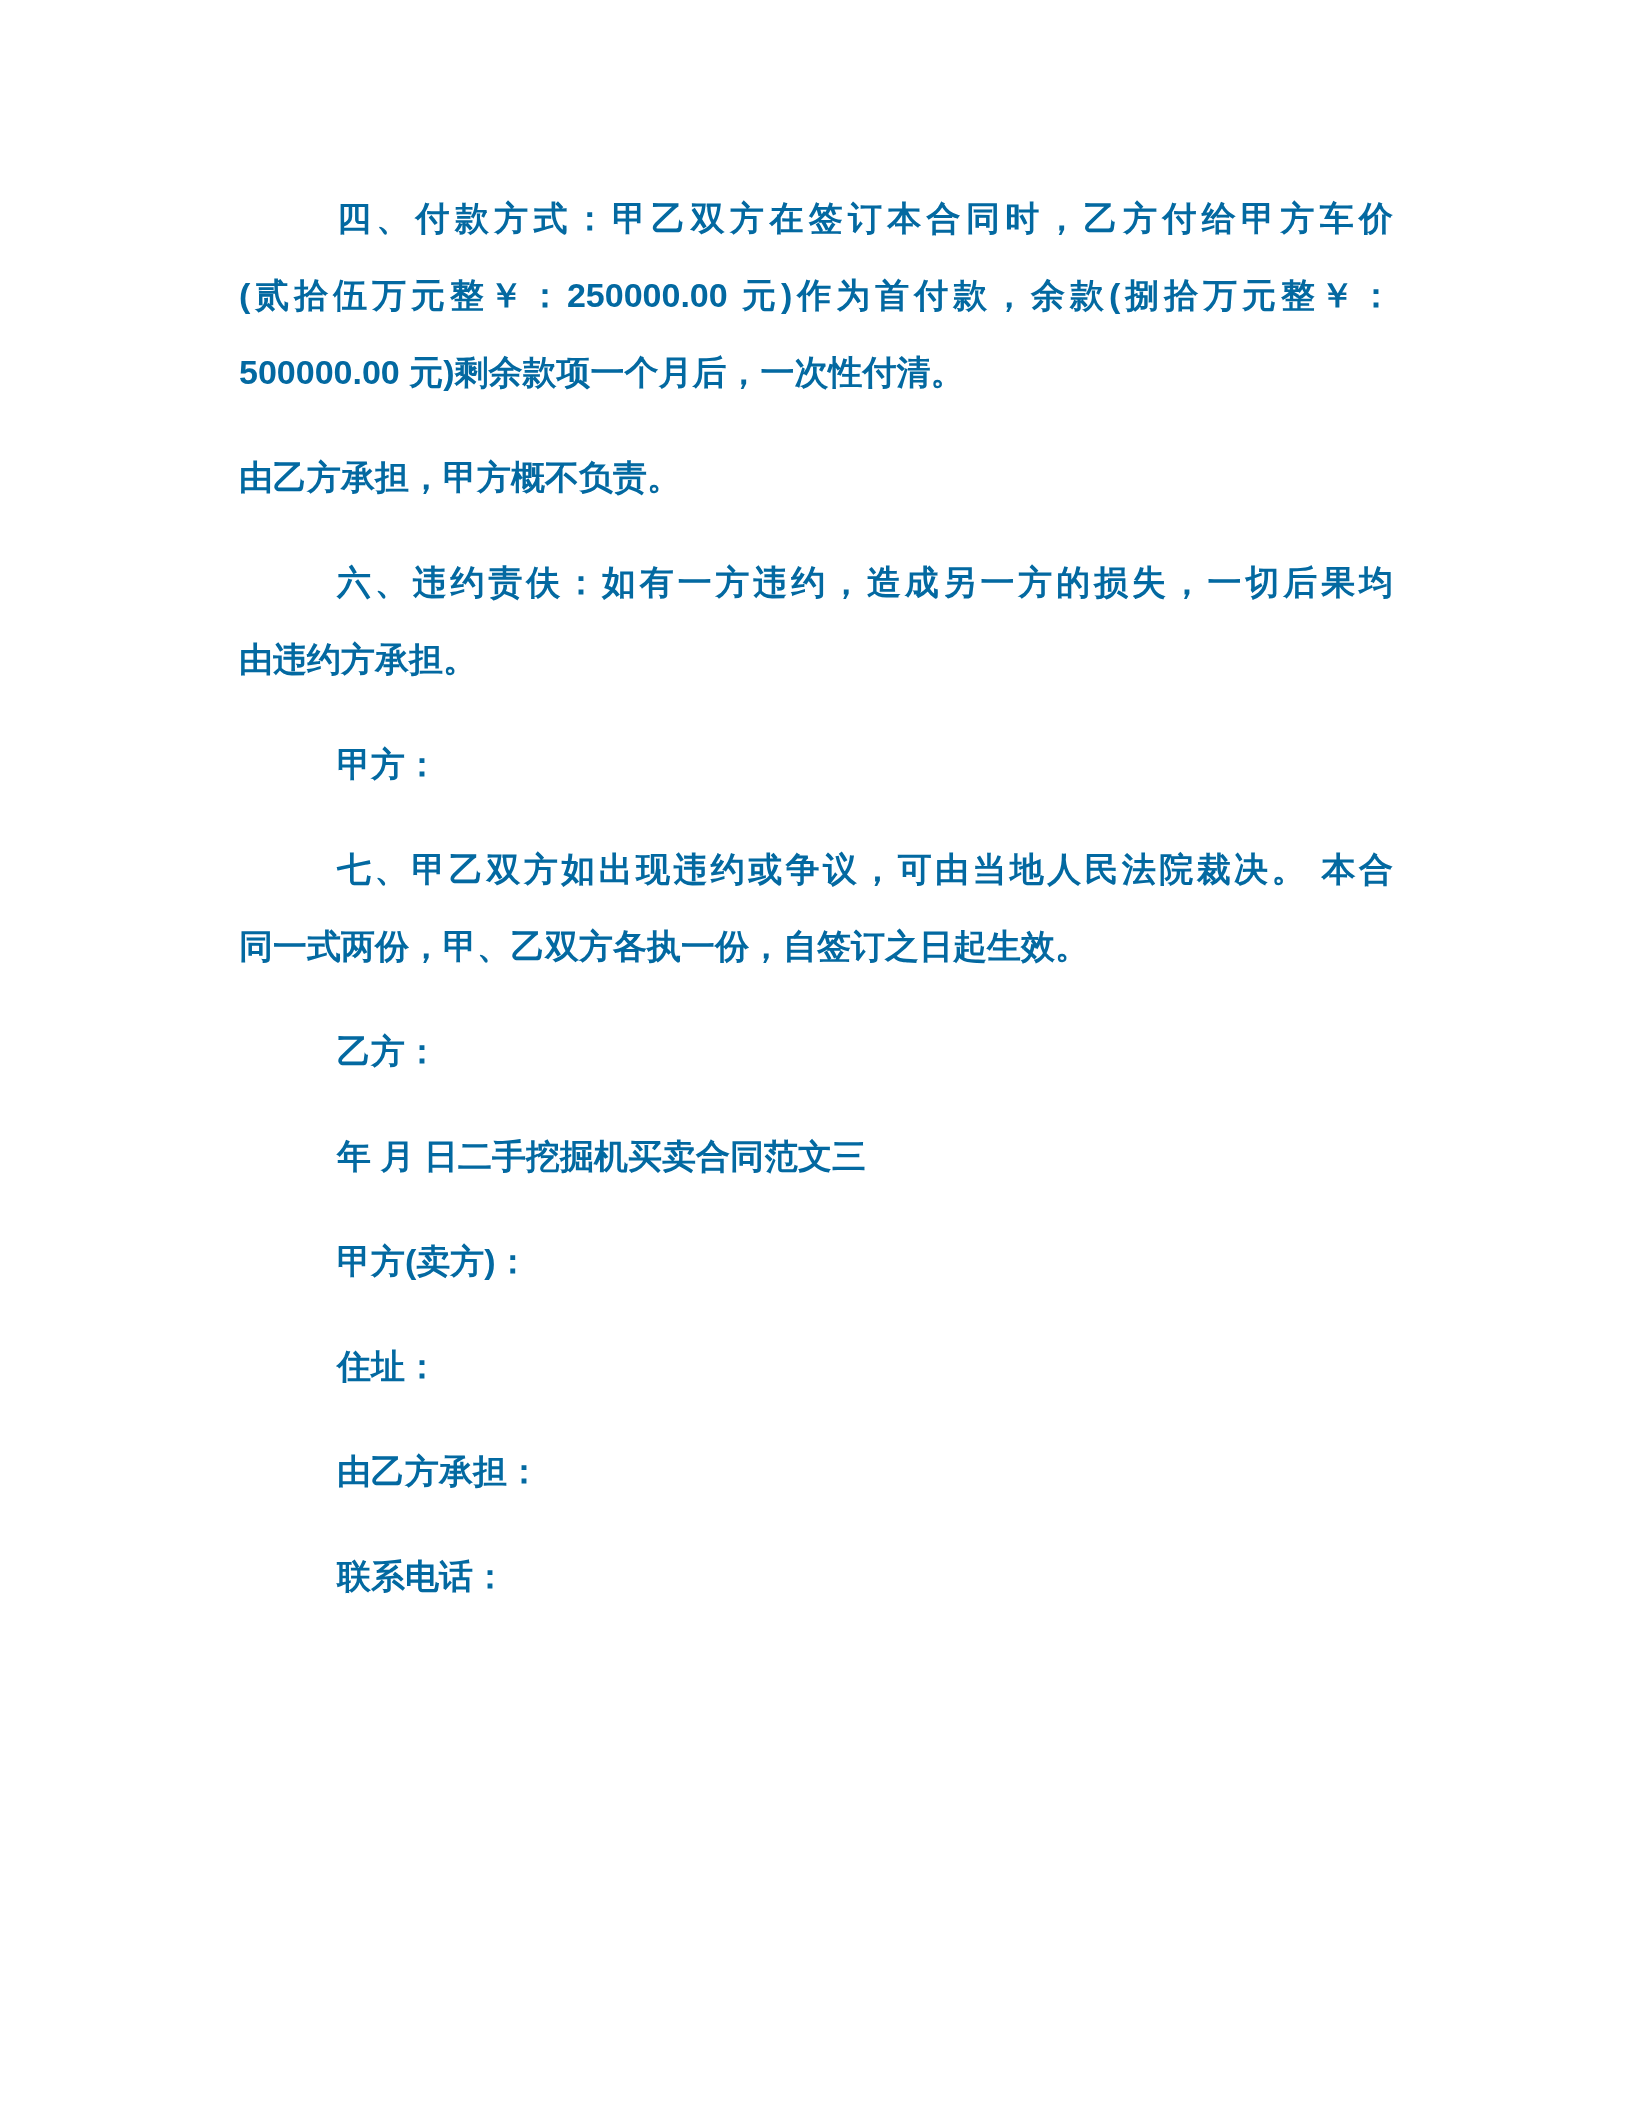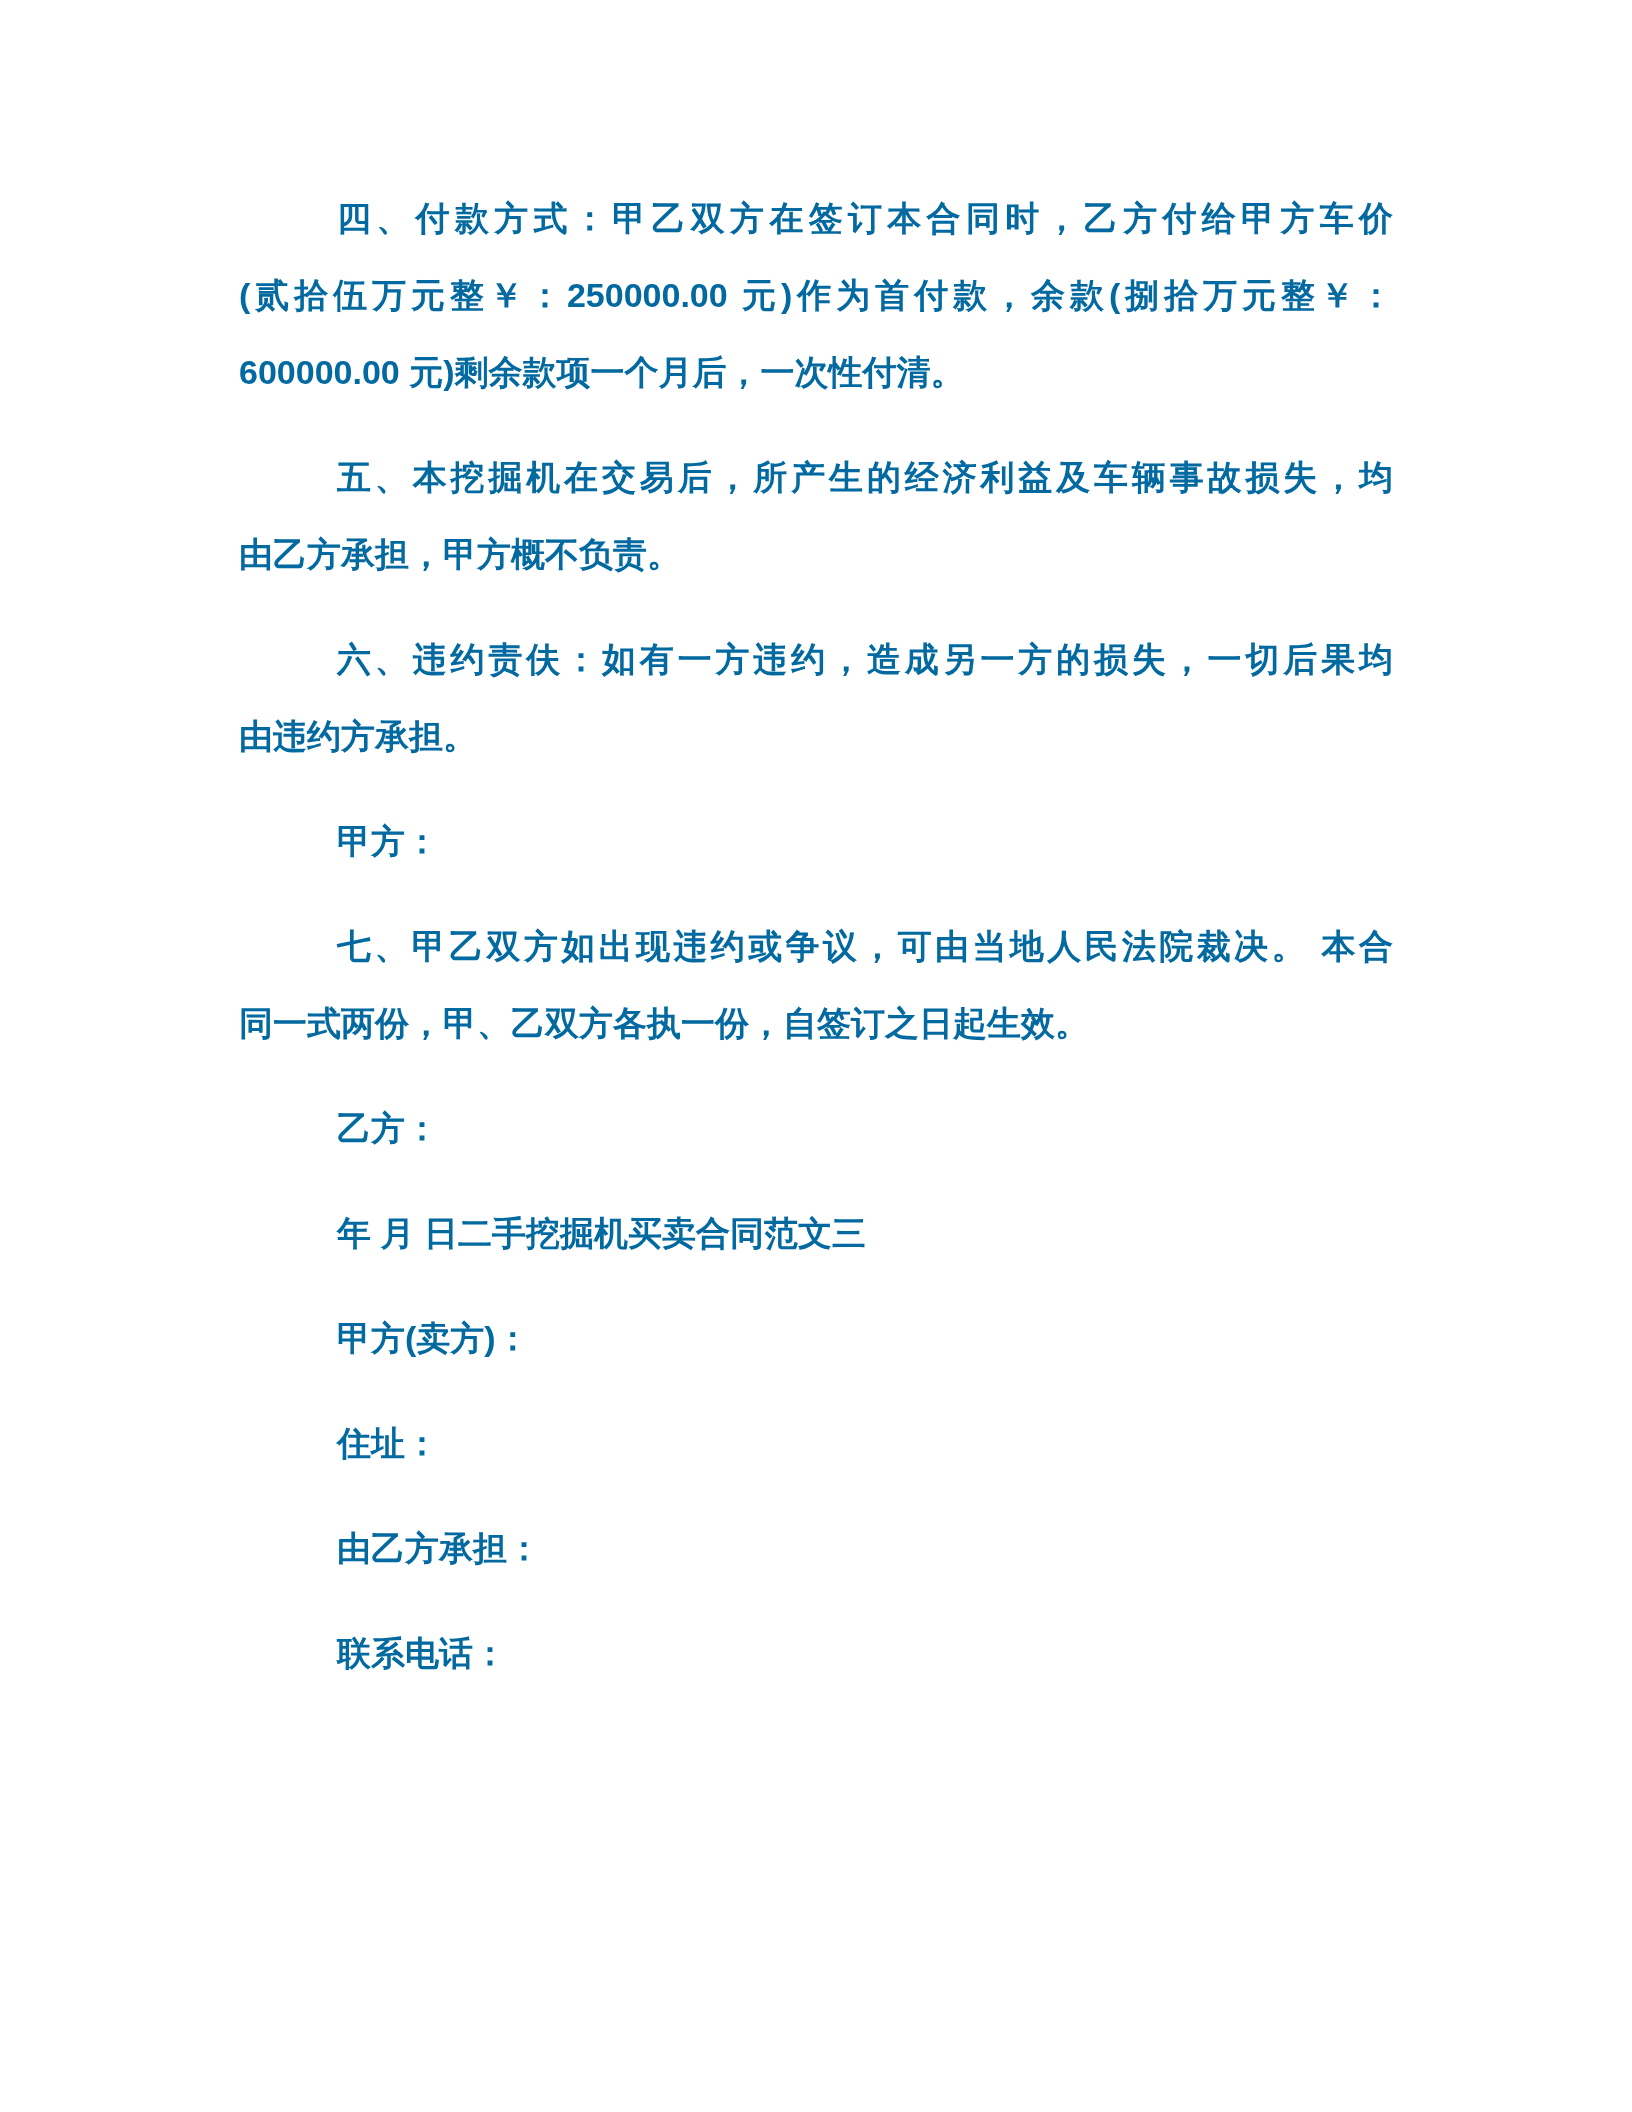--- a/index.html
+++ b/index.html
@@ -44,25 +44,24 @@
   }
 </style>
 </head>
 <body>
 
 <div class="page">
 
   <p class="para">
     <span class="line indent fill">四、付款方式：甲乙双方在签订本合同时，乙方付给甲方车价</span>
     <span class="line fill">(贰拾伍万元整￥：250000.00 元)作为首付款，余款(捌拾万元整￥：</span>
-    <span class="line">600000.00 元)剩余款项一个月后，一次性付清。</span>
+    <span class="line">500000.00 元)剩余款项一个月后，一次性付清。</span>
   </p>
 
   <p class="para">
-    <span class="line indent fill">五、本挖掘机在交易后，所产生的经济利益及车辆事故损失，均</span>
     <span class="line">由乙方承担，甲方概不负责。</span>
   </p>
 
   <p class="para">
     <span class="line indent fill">六、违约责伕：如有一方违约，造成另一方的损失，一切后果均</span>
     <span class="line">由违约方承担。</span>
   </p>
 
   <p class="para">
     <span class="line indent">甲方：</span>

